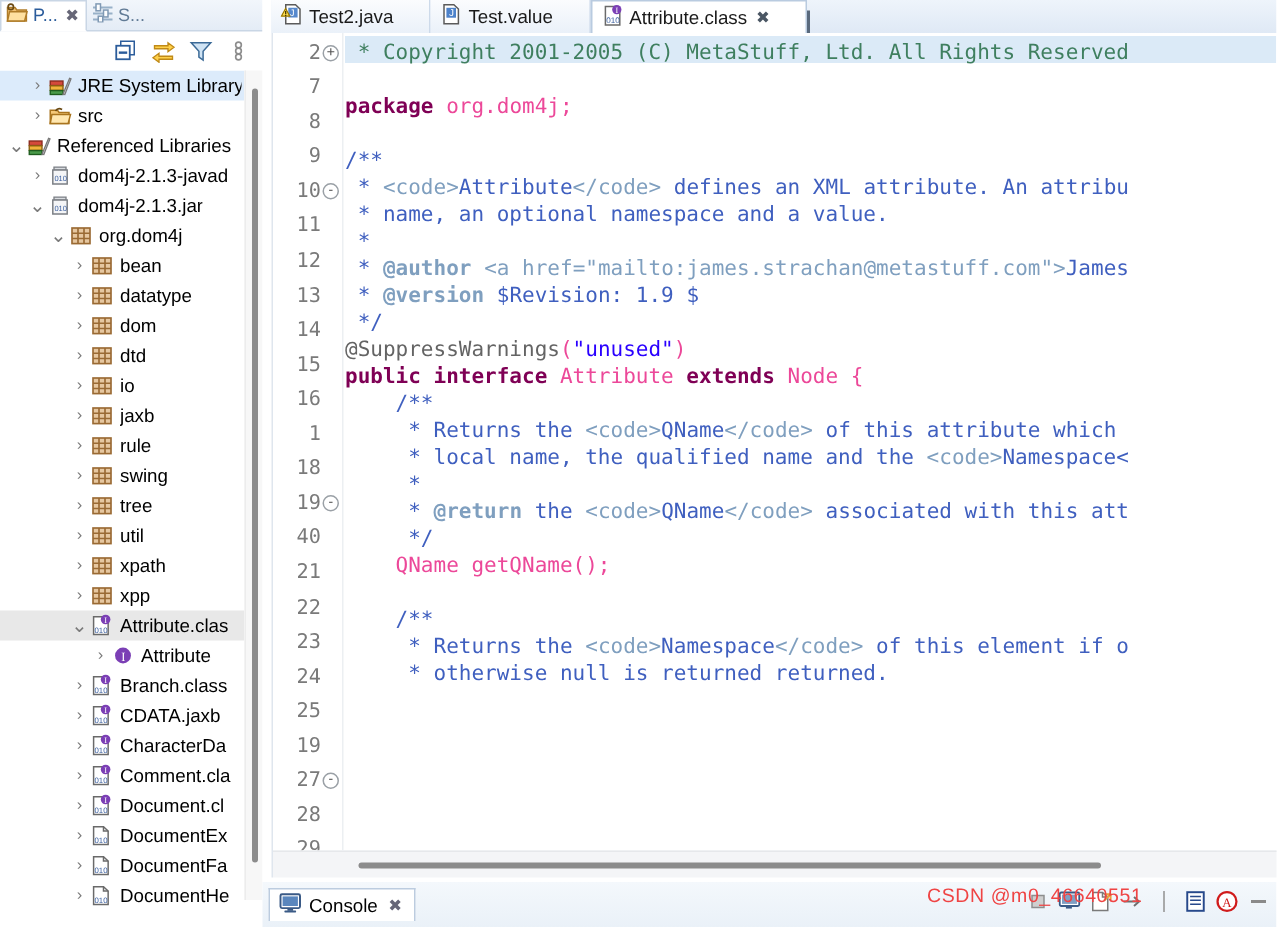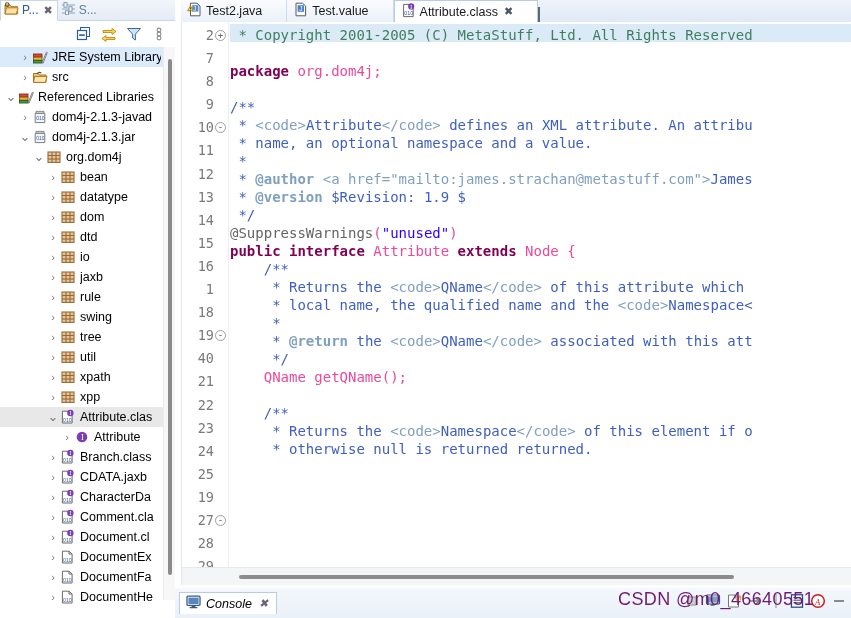--- a/index.html
+++ b/index.html
@@ -167,42 +167,41 @@
   #code-hsb .thumb {
     position: absolute; left: 57px; top: 7px;
     width: 495px; height: 4px; background: #8c8c8c; border-radius: 2px;
   }
 
   
   #bottom-panel {
     position: absolute; left: 175px; top: 588px;
     width: 676px; height: 30px;
     background: linear-gradient(#f4f8fc, #eaf1f8);
-    font-style: italic;
   }
   #console-tab {
     position: absolute; left: 4px; top: 4px;
     height: 22px; display: flex; align-items: center; gap: 5px;
     padding: 0 8px 0 6px;
     background: #ffffff;
     border-top: 1px solid #bcccdf;
     border-left: 1px solid #bcccdf;
     border-right: 1px solid #bcccdf;
     font-size: 12.5px;
   }
   #console-toolbar {
     position: absolute; right: 4px; top: 5px;
     display: flex; align-items: center; gap: 5px;
   }
   #console-toolbar .tb { width: 16px; height: 16px; }
 
   #watermark {
     position: absolute; left: 618px; top: 589px;
     font-family: "Liberation Sans", sans-serif;
-    font-size: 18px; color: #701a75;
+    font-size: 13px; color: #ef4444;
     letter-spacing: .4px;
     pointer-events: none;
     white-space: nowrap;
   }
   
   #corner { position: absolute; left: 176px; top: 606px; width: 8px; height: 8px; }
 </style>
 </head>
 <body>
 

